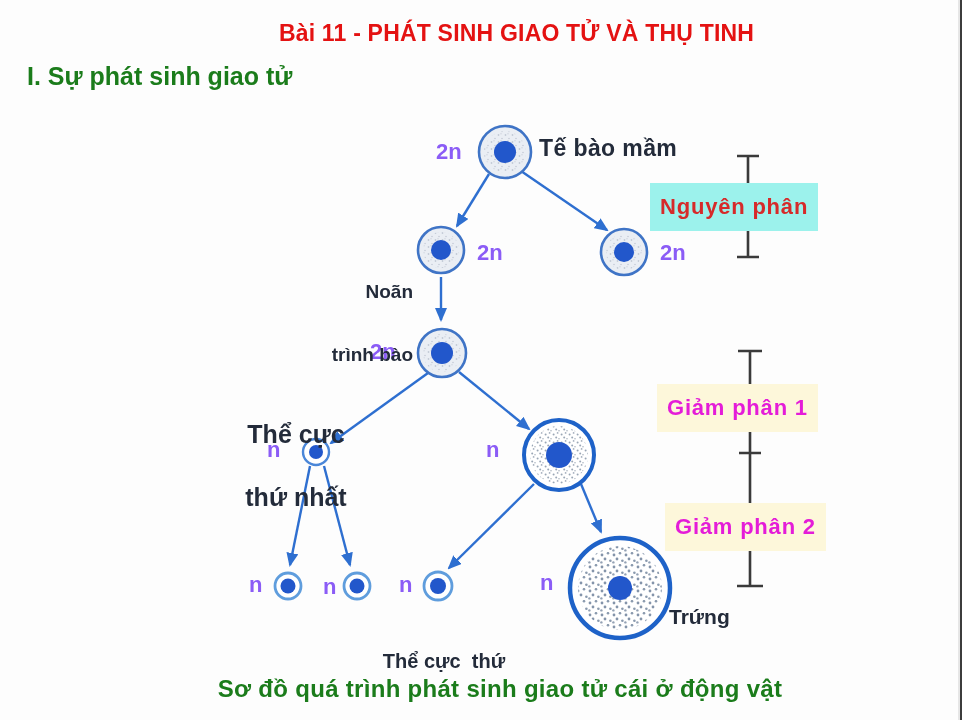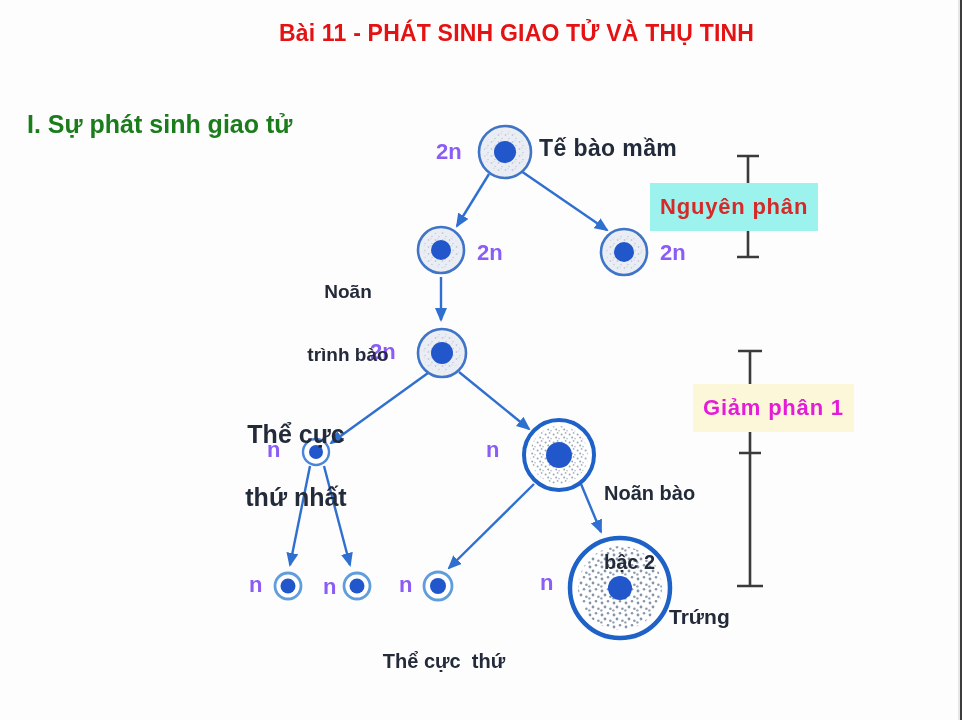--- a/index.html
+++ b/index.html
@@ -13,51 +13,51 @@
     position:absolute; top:0; right:0; width:4px; height:100%;
     background:#3c3c3c; border-left:2px solid #e6e6e6;
   }
   .lesson-title {
     position:absolute; top:20px; left:0; width:100%; padding-left:45px;
     text-align:center; font-size:23px; font-weight:bold;
     color:var(--title-red); letter-spacing:0.2px;margin-left:13px;
   }
   .section-heading {
     position:absolute; top:62px; left:27px;
-    font-size:25px; font-weight:bold; color:var(--heading-green);margin-top:48px;
+    font-size:25px; font-weight:bold; color:var(--heading-green);
   }
   .caption {
     position:absolute; top:675px; left:100px; width:800px; text-align:center;
     font-size:24px; font-weight:bold; color:var(--heading-green); letter-spacing:0.3px;
   }
   .diagram-title {
     position:absolute; top:99px; left:428px;
     font-size:21px; font-weight:bold; color:var(--diagram-title-red);
   }
   svg.diagram { position:absolute; left:0; top:0; }
   .ploidy {
     position:absolute; font-size:22px; font-weight:bold; color:#8b5cf6;
   }
   .cell-label {
     position:absolute; font-weight:bold; color:var(--label-dark);
     font-size:20px; line-height:22px; white-space:pre;
   }
   .lbl-germ   { top:137px; left:539px; font-size:23px; letter-spacing:0.4px; }
-  .lbl-oogonium { top:239px; left:283px; width:130px; text-align:center; font-size:19px; line-height:21px; }
+  .lbl-oogonium { top:239px; left:283px; width:130px; text-align:right; font-size:19px; line-height:21px; }
   .lbl-oocyte1 { top:341px; left:482px; }
   .lbl-pb1    { top:382px; left:245px; width:102px; text-align:center; font-size:25px; line-height:21px; }
   .lbl-soc    { top:436px; left:604px; line-height:23px; }
   .lbl-pb2    { top:604px; left:374px; width:140px; text-align:center; line-height:23px; }
   .lbl-egg    { top:606px; left:669px; font-size:21px; }
   .phase {
     position:absolute; font-weight:bold; font-size:22px;
     padding:11px 10px; letter-spacing:0.8px; white-space:nowrap;
   }
   .phase.mitosis { top:183px; left:650px; background:var(--mitosis-bg); color:var(--mitosis-text); }
-  .phase.meiosis1 { top:384px; left:657px; background:var(--meiosis-bg); color:var(--meiosis-text);margin-left:36px; }
+  .phase.meiosis1 { top:384px; left:657px; background:var(--meiosis-bg); color:var(--meiosis-text); }
   .phase.meiosis2 { top:503px; left:665px; background:var(--meiosis-bg); color:var(--meiosis-text); }
   .p-2n-germ { top:139px; left:436px; }
   .p-2n-oogL { top:240px; left:477px; }
   .p-2n-oogR { top:240px; left:660px; }
   .p-2n-ooc1 { top:339px; left:370px; }
   .p-n-pb1   { top:437px; left:267px; }
   .p-n-soc   { top:437px; left:486px; }
   .p-n-b1    { top:572px; left:249px; }
   .p-n-b2    { top:574px; left:323px; }
   .p-n-b3    { top:572px; left:399px; }
@@ -176,28 +176,26 @@
 
   <div class="cell-label lbl-germ">Tế bào mầm</div>
   <div class="cell-label lbl-oogonium">
     <div>Noãn</div>
     <div>trình bào</div>
   </div>
   <div class="cell-label lbl-pb1">
     <div>Thể cực</div>
     <div>thứ nhất</div>
   </div>
-  <div class="cell-label lbl-soc">
-    <div>Noãn bào</div>
-    <div>bậc 2</div>
-  </div>
   <div class="cell-label lbl-pb2">
     <div>Thể cực  thứ</div>
     <div>hai</div>
   </div>
   <div class="cell-label lbl-egg">Trứng</div>
 
   <div class="phase mitosis">Nguyên phân</div>
   <div class="phase meiosis1">Giảm phân 1</div>
-
+  <div class="phase meiosis2">Giảm phân 2</div>
+
+  <div class="caption">Sơ đồ quá trình phát sinh giao tử cái ở động vật</div>
 
   <div class="right-edge"></div>
 </div>
 
 </body></html>

